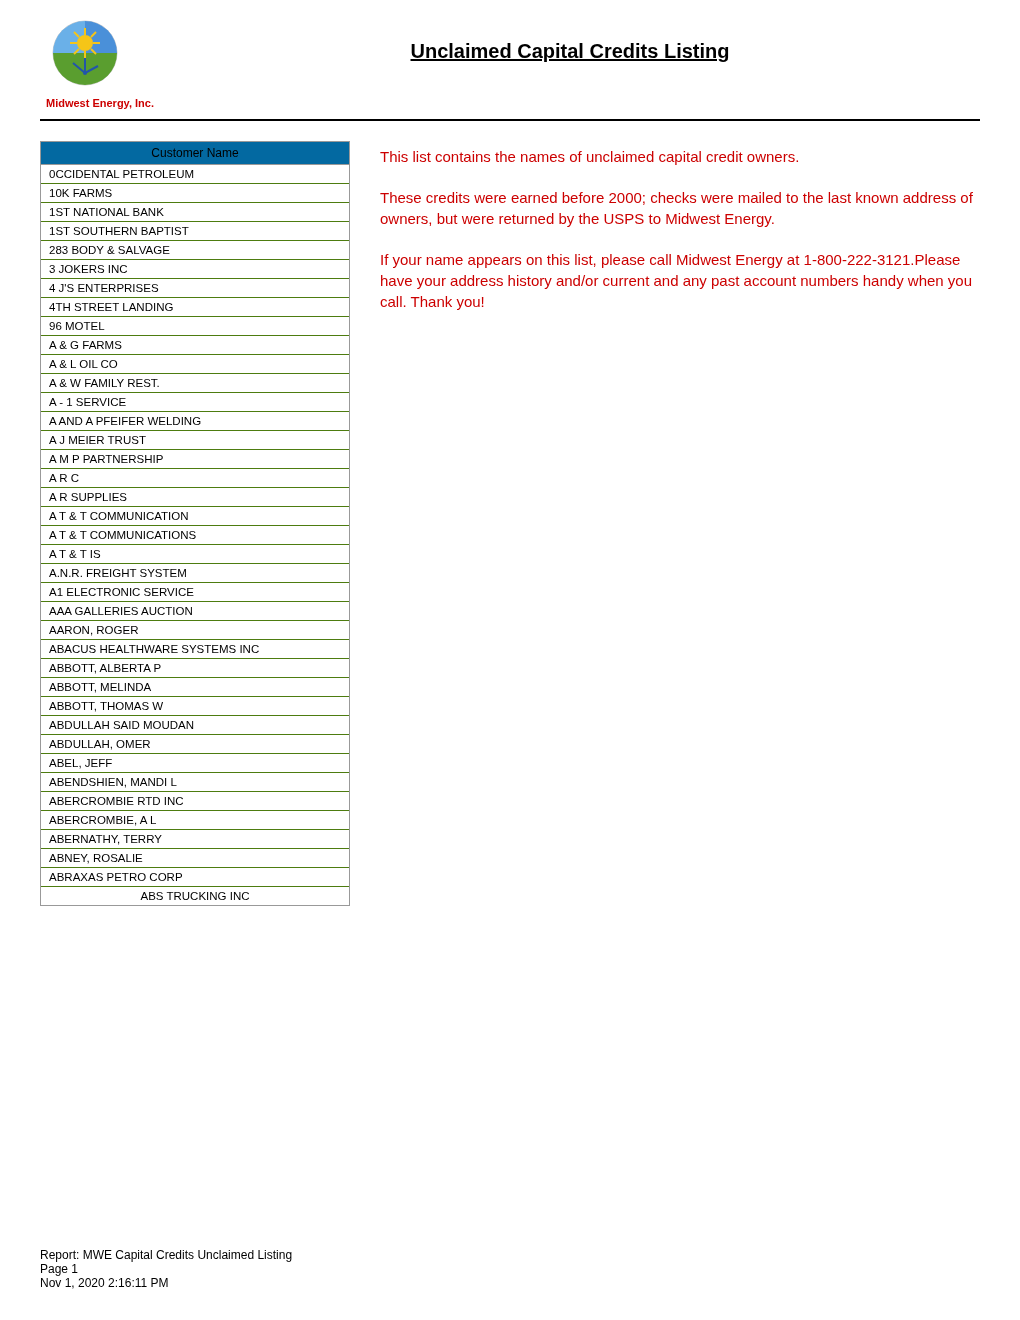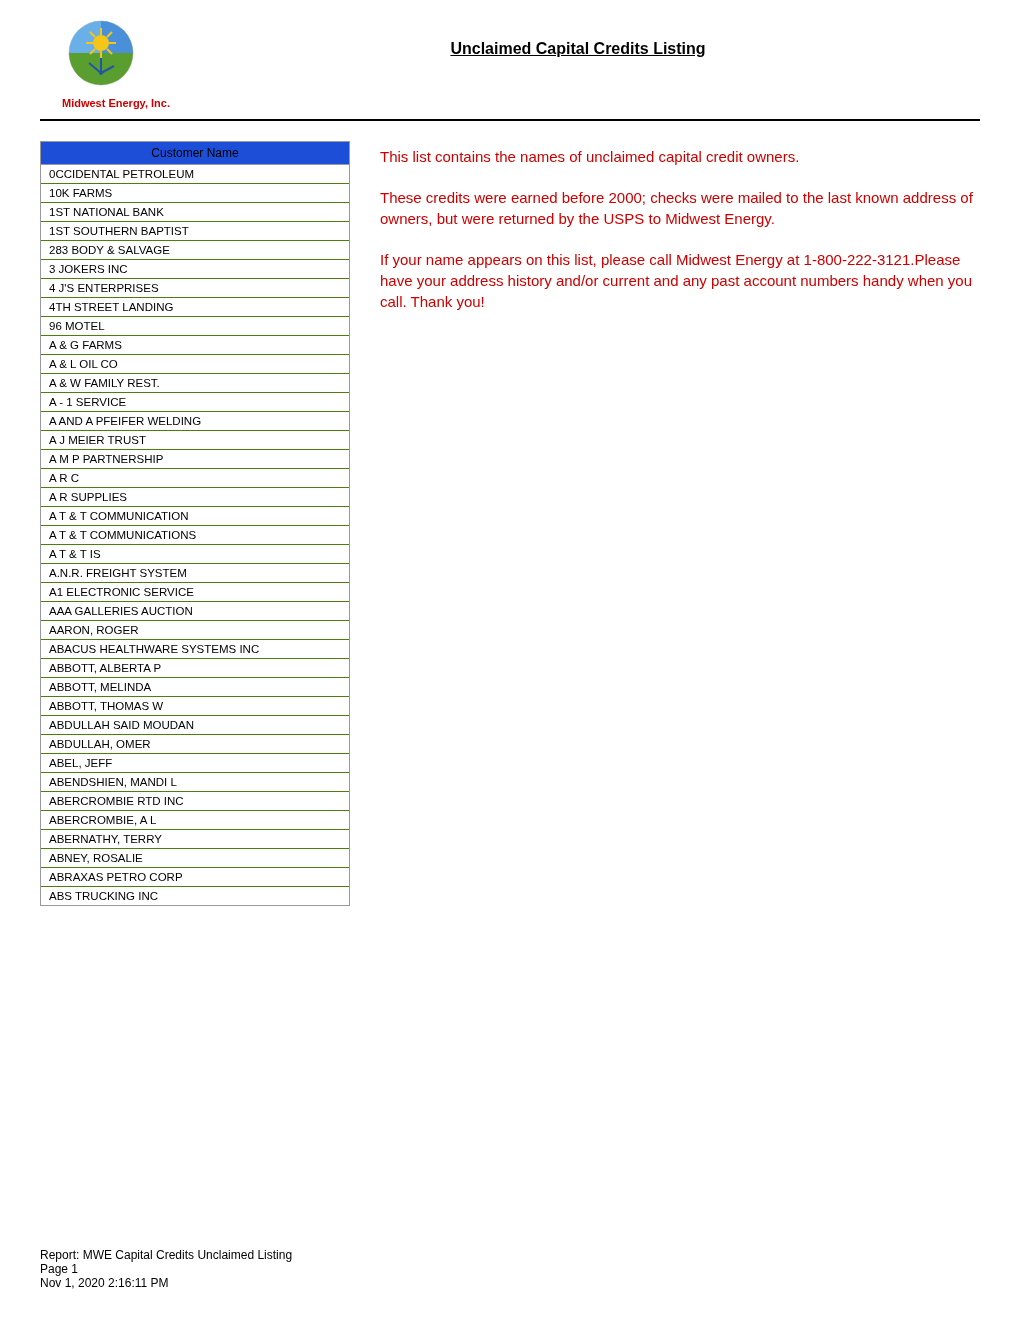--- a/index.html
+++ b/index.html
@@ -20,39 +20,38 @@
 
     .header {
       display: flex;
       align-items: flex-start;
       margin-bottom: 10px;
     }
 
     .logo-area {
       width: 120px;
       flex-shrink: 0;
-      margin-left: 16px;
     }
 
     .logo-text {
       color: #cc0000;
       font-size: 11px;
       font-weight: bold;
       text-align: center;
       margin-top: 2px;
     }
 
     .title-area {
       flex: 1;
       text-align: center;
       padding-top: 20px;
     }
 
     .page-title {
-      font-size: 16px;
+      font-size: 20px;
       font-weight: bold;
       text-decoration: underline;
       color: #000;
     }
 
     .header-divider {
       border: none;
       border-top: 2px solid #000;
       margin: 0 0 20px 0;
     }
@@ -65,36 +64,37 @@
     .left-column {
       width: 310px;
       flex-shrink: 0;
     }
 
     .table-container {
       border: 1px solid #999;
     }
 
     .table-header {
-      background: #1d4ed8;
+      background: #0369a1;
       border-bottom: 1px solid #999;
       padding: 4px 20px;
       font-size: 12px;
       text-align: center;
       font-weight: normal;
     }
 
     .table-row {
       border-bottom: 1px solid #4d7c0f;
       padding: 3px 8px;
       font-size: 11.5px;
     }
 
     .table-row:last-child {
       border-bottom: none;
+      text-align: center;
     }
 
     .right-column {
       flex: 1;
       padding-top: 5px;
     }
 
     .description-block {
       margin-bottom: 20px;
     }

